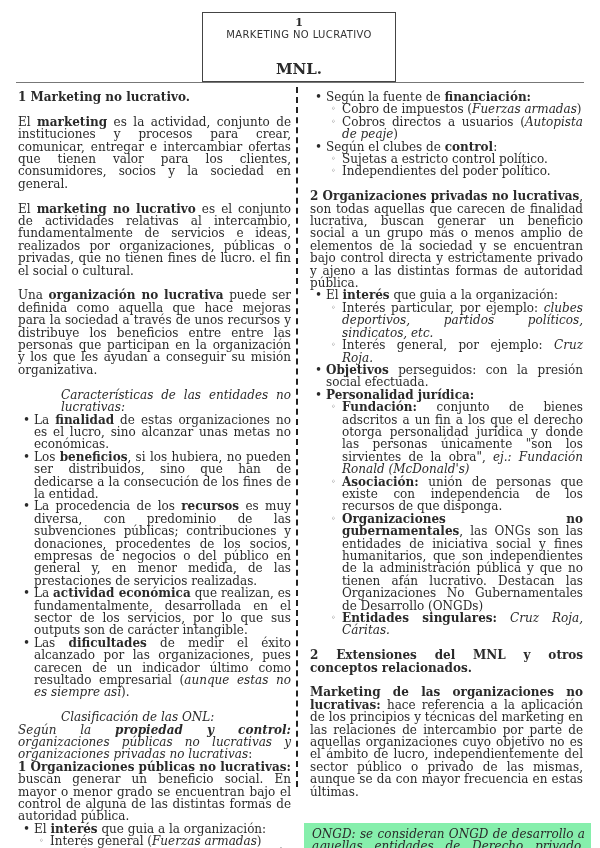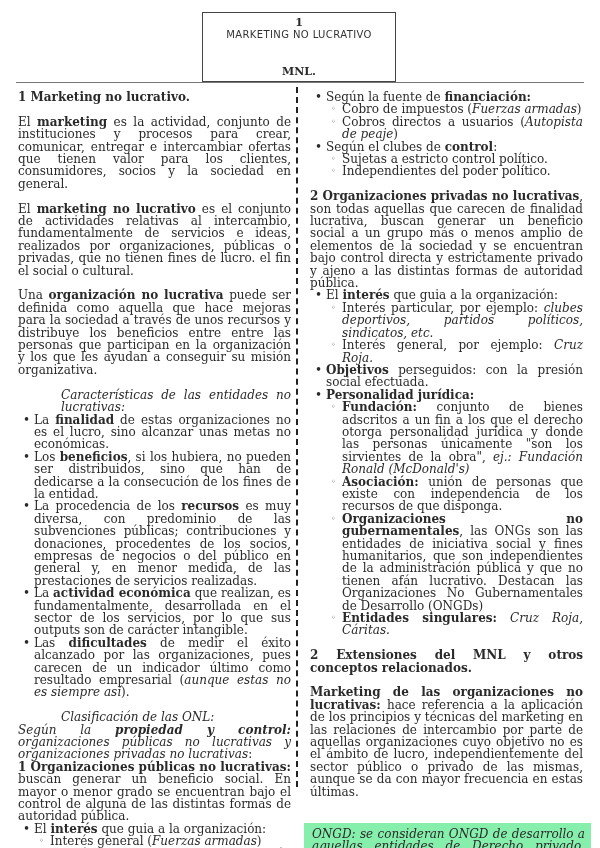--- a/index.html
+++ b/index.html
@@ -9,21 +9,21 @@
   }
   .header-box {
     position:absolute; left:202px; top:12px; width:194px; height:70px;
     border:1px solid #444; box-sizing:border-box; text-align:center;
   }
   .header-num { font-size:11px; font-weight:bold; margin-top:4px; line-height:12px; }
   .header-title {
     font-family:"DejaVu Sans", sans-serif; font-size:10px; letter-spacing:0.4px;
     line-height:12px; color:#333;
   }
-  .header-sub { position:absolute; bottom:3px; left:0; right:0; font-size:11px; font-weight:bold; }
+  .header-sub { position:absolute; bottom:3px; left:0; right:0; font-size:15px; font-weight:bold; }
   .rule { position:absolute; left:16px; right:16px; top:82px; height:0; border-top:1px solid #777; }
   .divider {
     position:absolute; left:296px; top:87px; height:700px; width:0;
     border-left:2px dashed #222;
   }
   .col { position:absolute; top:91px; font-size:12px; line-height:12.4px; }
   .col.left { left:18px; width:273px; }
   .col.right { left:310px; width:273px; }
   p { margin:0; text-align:justify; }
   .gap { height:12.4px; }

